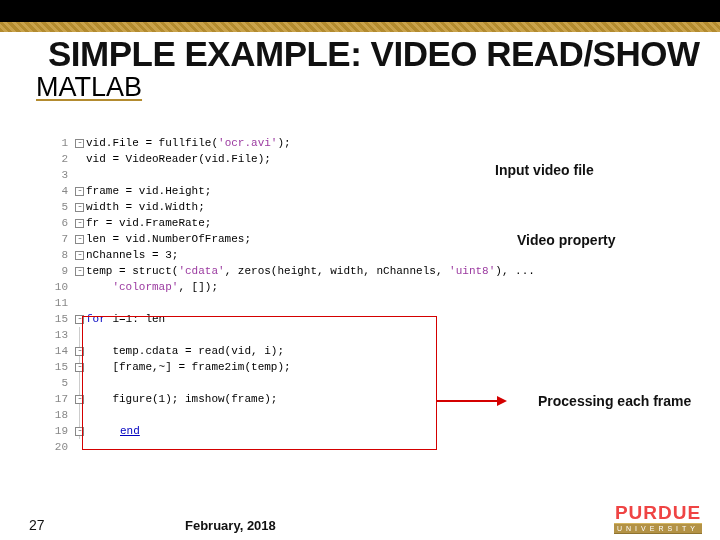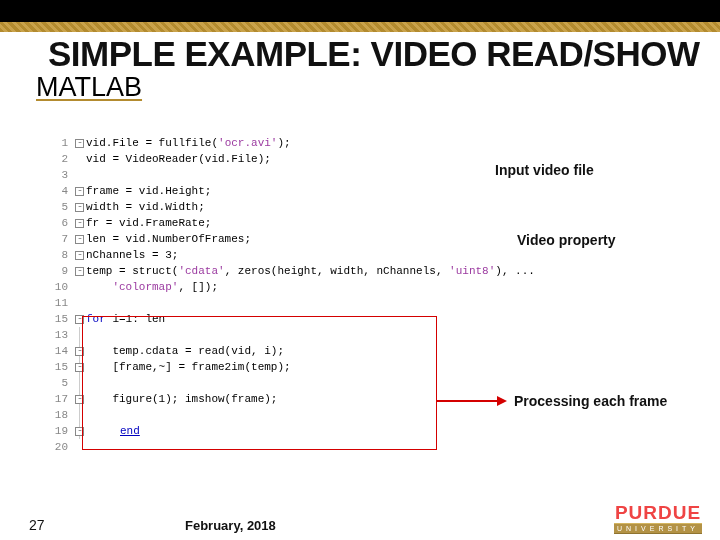--- a/index.html
+++ b/index.html
@@ -195,21 +195,21 @@
     <div class="code-line"><span class="lnum">20</span><span class="fold"></span><span class="code-text"></span></div>
   </div>
 
 <div class="red-box" style="left:82px; top:316px; width:355px; height:134px;"></div>
 
 <div class="arrow-line" style="left:437px; top:400px; width:60px;"></div>
 <div class="arrow-head" style="left:497px; top:396px;"></div>
 
 <div class="annotation" style="left:495px; top:162px;">Input video file</div>
 <div class="annotation" style="left:517px; top:232px;">Video property</div>
-<div class="annotation" style="left:514px; top:393px;">Processing each frame</div>
+<div class="annotation" style="left:538px; top:393px;">Processing each frame</div>
 
 <div class="footer">
   <span class="page-num">27</span>
   <span class="footer-date">February, 2018</span>
 </div>
 
 <div class="logo-wrap">
   <div class="purdue">
     <span>PURDUE</span>
   </div>

